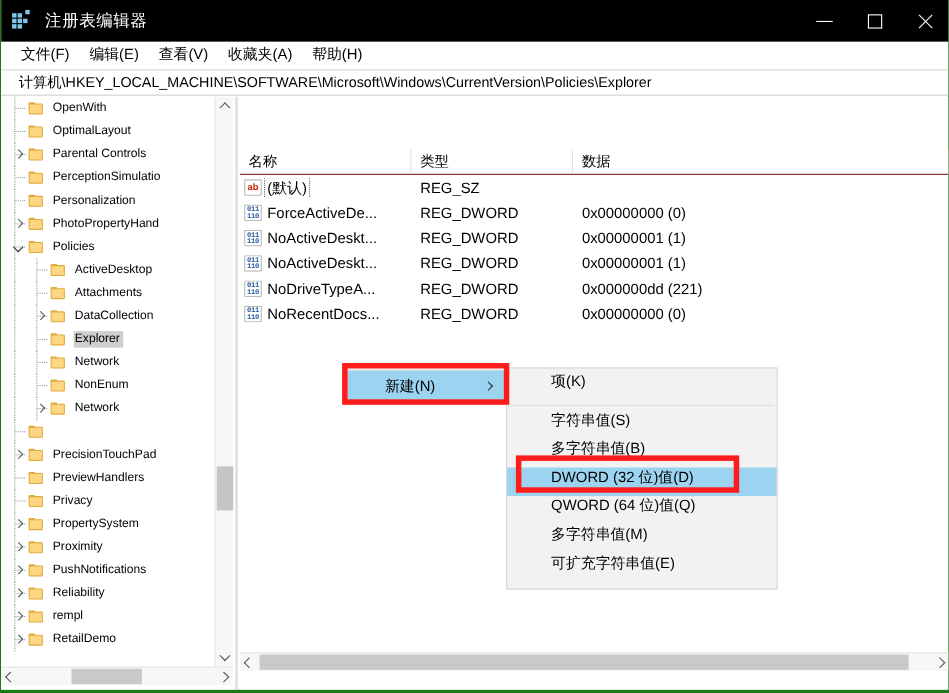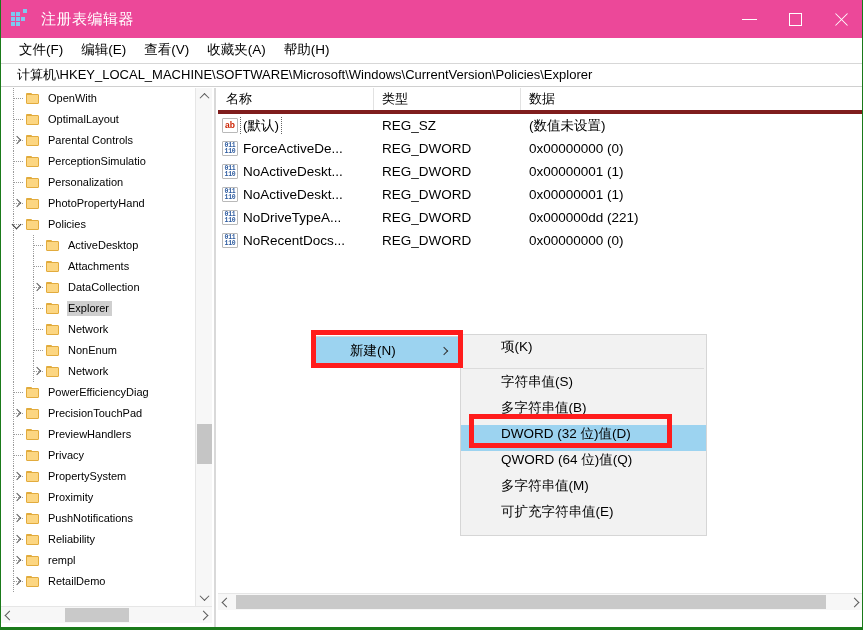--- a/index.html
+++ b/index.html
@@ -22,21 +22,21 @@
     border-right: 1px solid #1a7a1a;
     border-bottom: 3px solid #1a7a1a;
   }
 
   
   .titlebar {
     position: absolute;
     left: 0; top: 0;
     width: 863px;
     height: 38px;
-    background: #ec4899;
+    background: #000000;
     display: flex;
     align-items: center;
   }
   .title-icon {
     width: 22px;
     height: 22px;
     margin-left: 9px;
     margin-right: 9px;
     position: relative;
     flex: none;
@@ -255,23 +255,24 @@
     left: 217px; top: 88px;
     width: 645px;
     height: 539px;
     background: #ffffff;
     overflow: hidden;
   }
   .list-header {
     height: 22px;
     display: flex;
     background: #ffffff;
-    border-bottom: 4px solid #7f1d1d;
+    border-bottom: 1px solid #7f1d1d;
     font-size: 13px;
     color: #000000;
+    margin-top: 48px;
   }
   .list-header .col {
     display: flex;
     align-items: center;
     padding-left: 8px;
     box-sizing: border-box;
     border-right: 1px solid #e2e2e2;
     height: 22px;
     cursor: default;
   }
@@ -620,21 +621,20 @@
           <span class="expander collapsed"></span>
           <span class="folder"></span>
           <span class="tree-label">Network</span>
         </div>
         <div class="tree-row">
           <span class="dotline" style="left: 12px;"></span>
           <span class="stub" style="left: 13px;"></span>
           <span style="flex: 0 0 auto; display: block; width: 8px; height: 1px;"></span>
           <span class="expander"></span>
           <span class="folder"></span>
-          <span class="tree-label">PowerEfficiencyDiag</span>
         </div>
         <div class="tree-row">
           <span class="dotline" style="left: 12px;"></span>
           <span class="stub" style="left: 13px;"></span>
           <span style="flex: 0 0 auto; display: block; width: 8px; height: 1px;"></span>
           <span class="expander collapsed"></span>
           <span class="folder"></span>
           <span class="tree-label">PrecisionTouchPad</span>
         </div>
         <div class="tree-row">
@@ -732,21 +732,20 @@
       <div class="col col-type">类型</div>
       <div class="col col-data">数据</div>
     </div>
     <div id="list-host">
         <div class="list-row focused">
           <div class="list-cell cell-name">
             <span class="ico-ab">ab</span>
             <span class="name-text">(默认)</span>
           </div>
           <div class="list-cell cell-type">REG_SZ</div>
-          <div class="list-cell cell-data">(数值未设置)</div>
         </div>
         <div class="list-row">
           <div class="list-cell cell-name">
             <span class="ico-bin">011<br>110</span>
             <span class="name-text">ForceActiveDe...</span>
           </div>
           <div class="list-cell cell-type">REG_DWORD</div>
           <div class="list-cell cell-data">0x00000000 (0)</div>
         </div>
         <div class="list-row">

